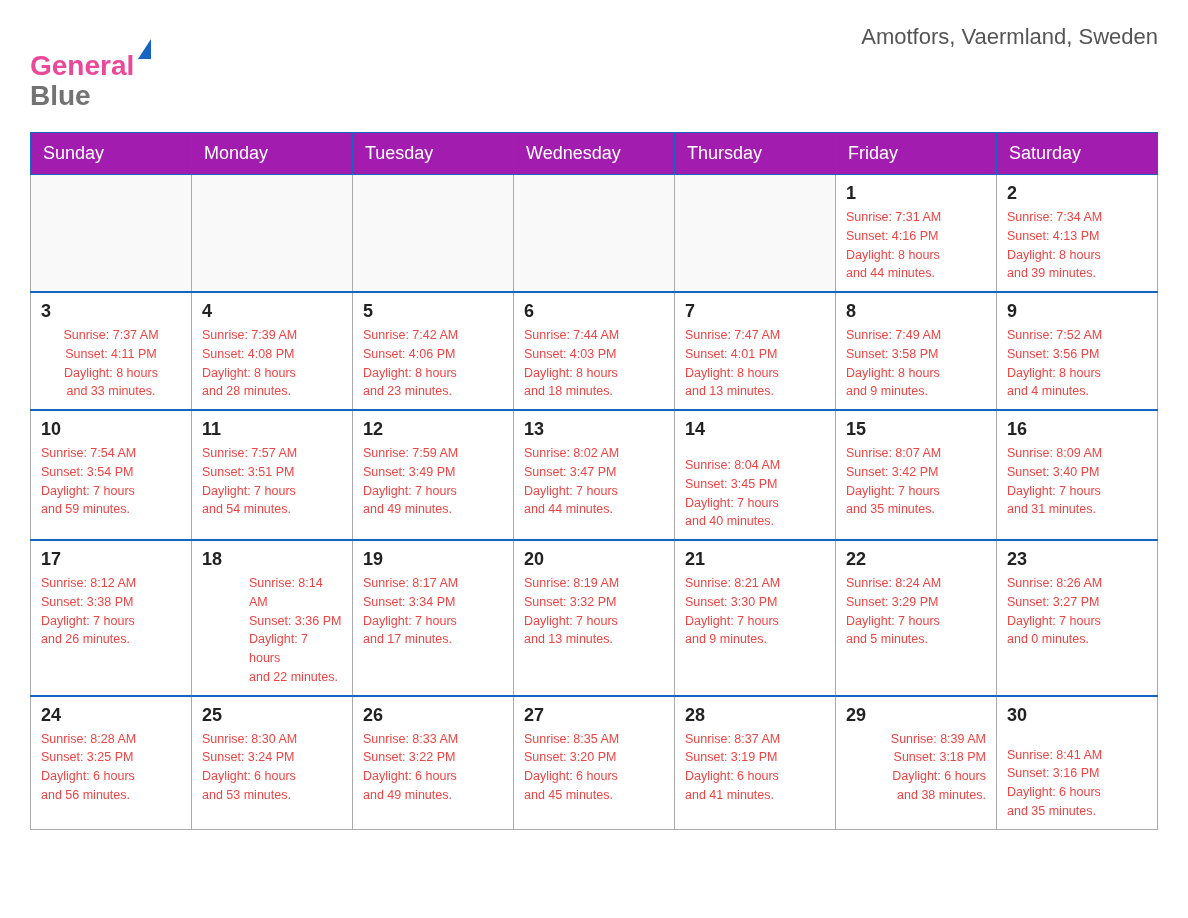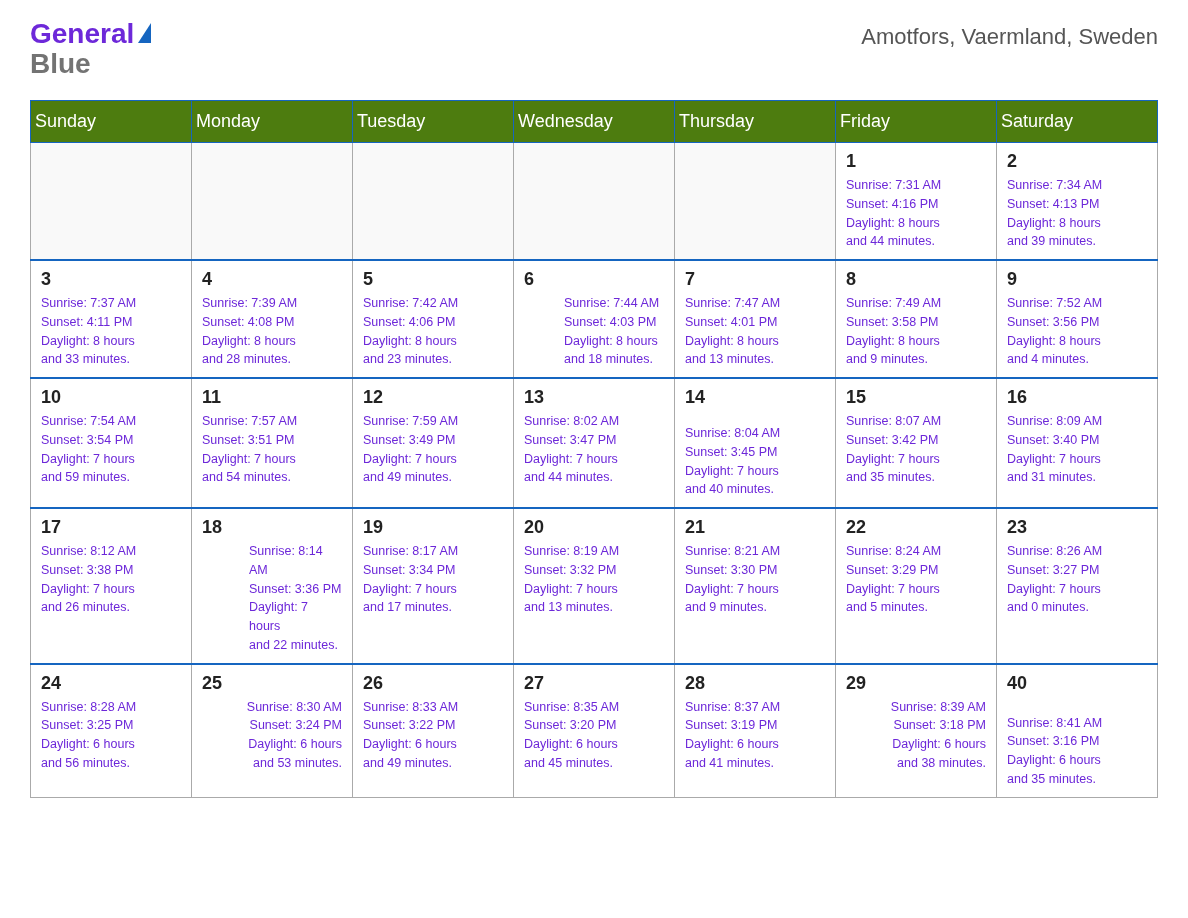--- a/index.html
+++ b/index.html
@@ -17,22 +17,23 @@
       margin-bottom: 20px;
     }
     .logo {
       display: flex;
       flex-direction: column;
       align-items: flex-start;
     }
     .logo-general {
       font-size: 28px;
       font-weight: bold;
-      color: #6d28d9;
+      color: #ec4899;
       line-height: 1;
+      margin-top: 32px;
     }
     .logo-blue {
       font-size: 28px;
       font-weight: bold;
       color: #737373;
       display: flex;
       align-items: center;
       gap: 4px;
     }
     .title-section {
@@ -47,46 +48,46 @@
     .location {
       font-size: 22px;
       color: #555;
       margin-top: 4px;
     }
     .calendar {
       width: 100%;
       border-collapse: collapse;
     }
     .calendar th {
-      background: #4d7c0f;
+      background: #a21caf;
       color: #fff;
       font-size: 18px;
       font-weight: normal;
-      padding: 10px 4px;
+      padding: 10px 12px;
       text-align: left;
       border: 1px solid #1565c0;
     }
     .calendar td {
       border: 1px solid #aaa;
       vertical-align: top;
       padding: 8px 10px;
       width: calc(100% / 7);
       min-height: 110px;
       height: 110px;
     }
     .day-number {
       font-size: 18px;
       font-weight: bold;
       color: #222;
       display: block;
       margin-bottom: 4px;
     }
     .day-info {
       font-size: 12.5px;
-      color: #6d28d9;
+      color: #ef4444;
       line-height: 1.5;
     }
     .empty-cell {
       background: #f9f9f9;
     }
     .row-divider td {
       border-top: 2px solid #1565c0;
     }
   </style>
 </head>
@@ -137,42 +138,42 @@
           <span class="day-number">2</span>
           <div class="day-info" style="white-space: pre-line;">Sunrise: 7:34 AM
 Sunset: 4:13 PM
 Daylight: 8 hours
 and 39 minutes.</div>
         </td>
       </tr>
       <tr class="row-divider">
         <td>
           <span class="day-number">3</span>
-          <div class="day-info" style="white-space: pre-line;">Sunrise: 7:37 AM
+          <div class="day-info" style="white-space: pre-line; text-align: center;">Sunrise: 7:37 AM
 Sunset: 4:11 PM
 Daylight: 8 hours
 and 33 minutes.</div>
         </td>
         <td>
           <span class="day-number">4</span>
           <div class="day-info" style="white-space: pre-line;">Sunrise: 7:39 AM
 Sunset: 4:08 PM
 Daylight: 8 hours
 and 28 minutes.</div>
         </td>
         <td>
           <span class="day-number">5</span>
           <div class="day-info" style="white-space: pre-line;">Sunrise: 7:42 AM
 Sunset: 4:06 PM
 Daylight: 8 hours
 and 23 minutes.</div>
         </td>
         <td>
           <span class="day-number">6</span>
-          <div class="day-info" style="white-space: pre-line; margin-left: 40px;">Sunrise: 7:44 AM
+          <div class="day-info" style="white-space: pre-line;">Sunrise: 7:44 AM
 Sunset: 4:03 PM
 Daylight: 8 hours
 and 18 minutes.</div>
         </td>
         <td>
           <span class="day-number">7</span>
           <div class="day-info" style="white-space: pre-line;">Sunrise: 7:47 AM
 Sunset: 4:01 PM
 Daylight: 8 hours
 and 13 minutes.</div>
@@ -297,21 +298,21 @@
       <tr class="row-divider">
         <td>
           <span class="day-number">24</span>
           <div class="day-info" style="white-space: pre-line;">Sunrise: 8:28 AM
 Sunset: 3:25 PM
 Daylight: 6 hours
 and 56 minutes.</div>
         </td>
         <td>
           <span class="day-number">25</span>
-          <div class="day-info" style="white-space: pre-line; text-align: right;">Sunrise: 8:30 AM
+          <div class="day-info" style="white-space: pre-line;">Sunrise: 8:30 AM
 Sunset: 3:24 PM
 Daylight: 6 hours
 and 53 minutes.</div>
         </td>
         <td>
           <span class="day-number">26</span>
           <div class="day-info" style="white-space: pre-line;">Sunrise: 8:33 AM
 Sunset: 3:22 PM
 Daylight: 6 hours
 and 49 minutes.</div>
@@ -331,21 +332,21 @@
 and 41 minutes.</div>
         </td>
         <td>
           <span class="day-number">29</span>
           <div class="day-info" style="white-space: pre-line; text-align: right;">Sunrise: 8:39 AM
 Sunset: 3:18 PM
 Daylight: 6 hours
 and 38 minutes.</div>
         </td>
         <td>
-          <span class="day-number">40</span>
+          <span class="day-number">30</span>
           <div class="day-info" style="white-space: pre-line; margin-top: 20px;">Sunrise: 8:41 AM
 Sunset: 3:16 PM
 Daylight: 6 hours
 and 35 minutes.</div>
         </td>
       </tr>
     </tbody>
 </table>
 
 </body></html>

